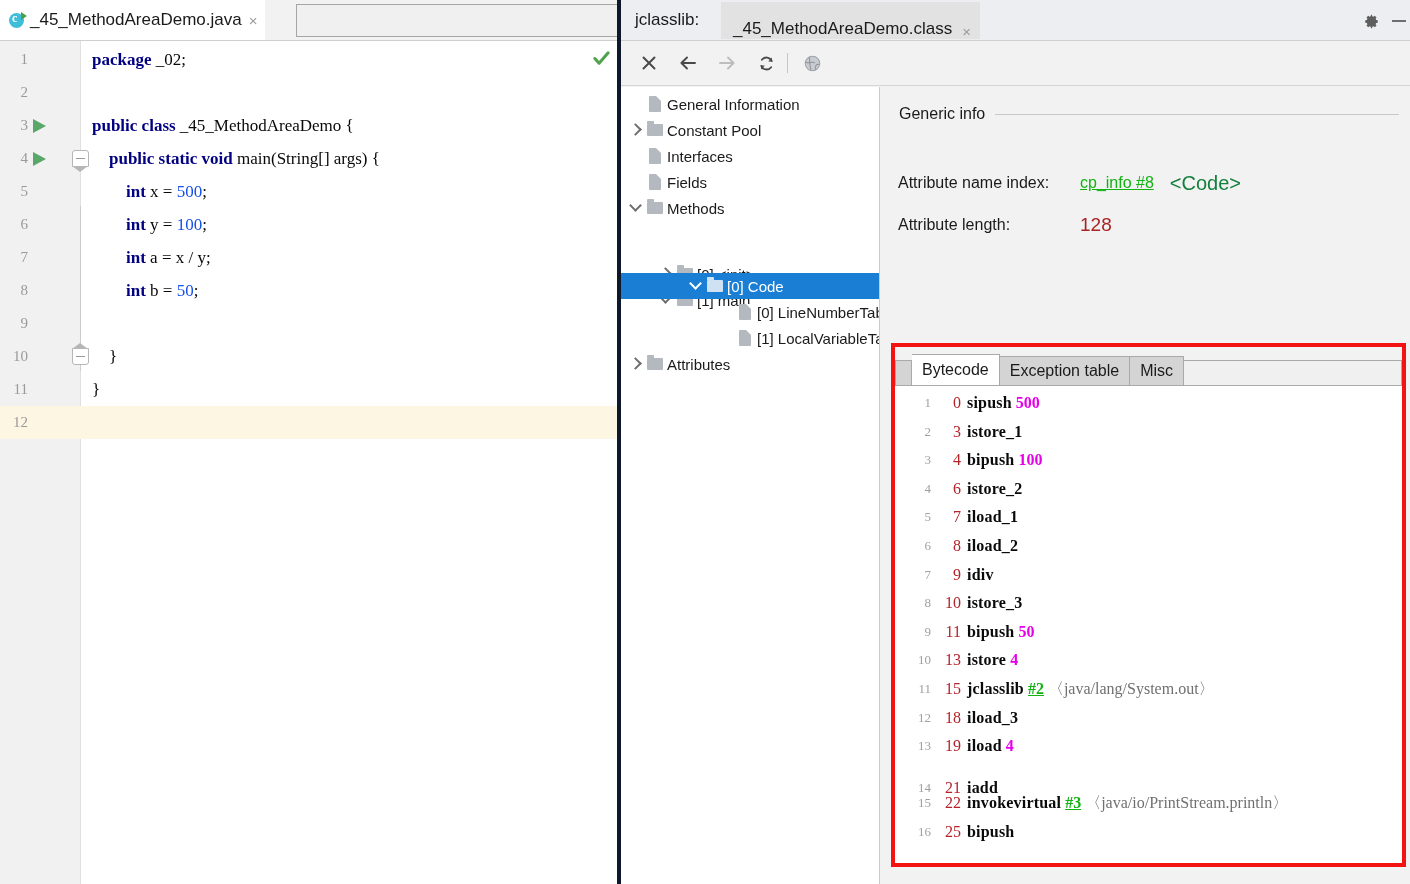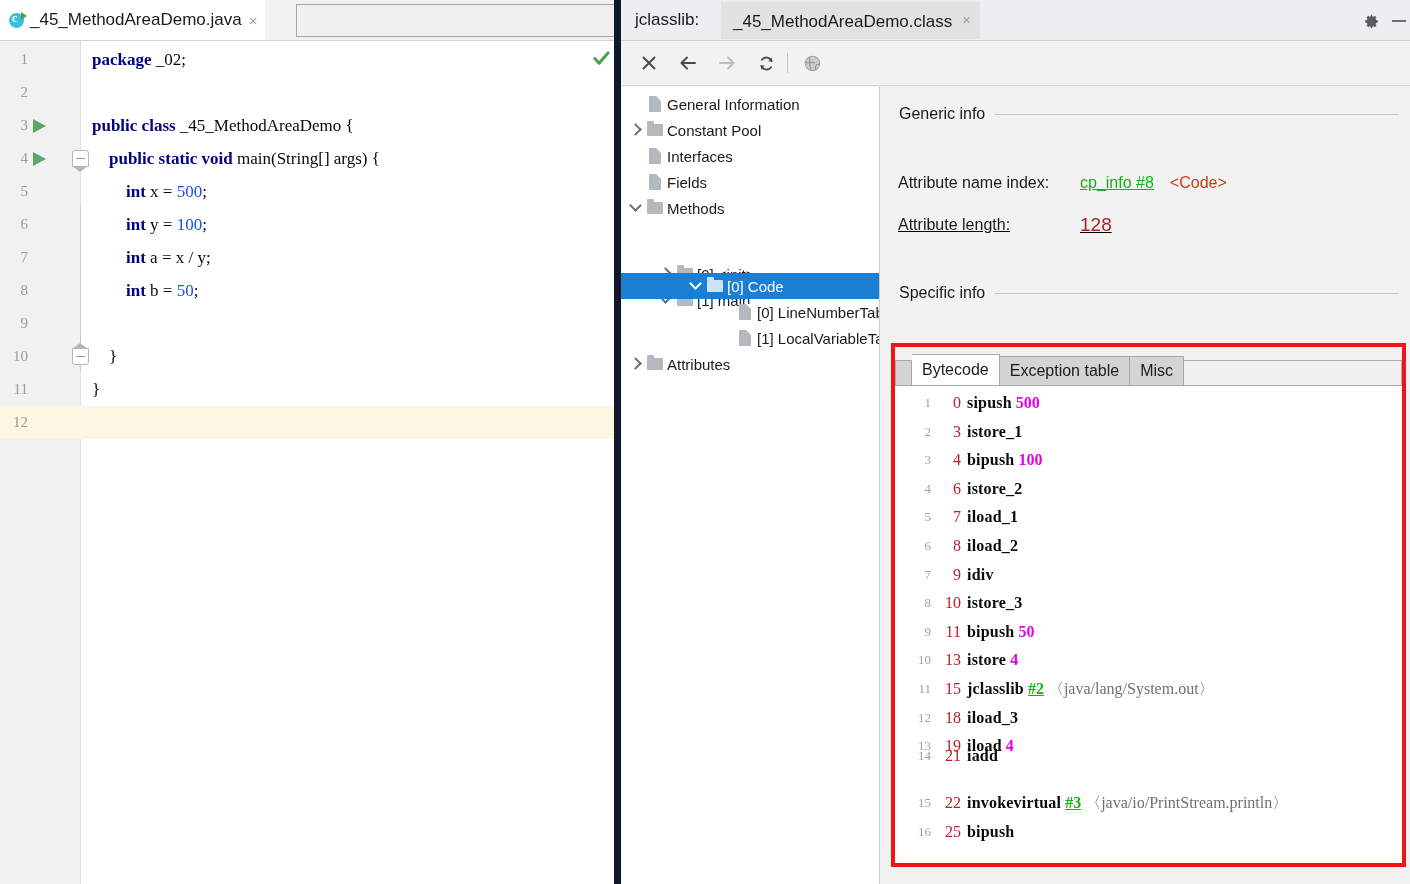--- a/index.html
+++ b/index.html
@@ -21,21 +21,21 @@
     width: 1410px;
     height: 884px;
   }
 
   
   .ide-pane {
     position: absolute;
     left: 0; top: 0;
     width: 621px; height: 884px;
     background: #ffffff;
-    border-right: 7px solid #0f172a;
+    border-right: 4px solid #0f172a;
     box-sizing: border-box;
     overflow: hidden;
   }
   .ide-tabbar {
     position: absolute;
     left: 0; top: 0;
     width: 621px; height: 41px;
     background: #f2f2f2;
     box-sizing: border-box;
   }
@@ -239,21 +239,21 @@
     line-height: 40px;
     font-size: 17px;
     color: #1a1a1a;
     white-space: nowrap;
   }
   .tool-tab {
     position: absolute;
     left: 100px; top: 2px;
     height: 37px;
     display: flex;
-    align-items: flex-start;
+    align-items: flex-end;
     padding: 10px 9px 0 12px;
     background: #e2e2e2;
     box-sizing: border-box;
   }
   .tool-tab .t-title {
     font-size: 17px;
     color: #1a1a1a;
     white-space: nowrap;
   }
   .tool-tab .t-close {
@@ -418,22 +418,22 @@
     width: 182px;
     white-space: nowrap;
   }
   .kv-link {
     font-size: 16px;
     color: #12b312;
     text-decoration: underline;
     white-space: nowrap;
   }
   .kv-desc {
-    font-size: 16px;
-    color: #c2410c;
+    font-size: 20px;
+    color: #15803d;
     margin-left: 16px;
     white-space: nowrap;
   }
   .kv-val {
     font-size: 19px;
     color: #a82424;
     white-space: nowrap;
   }
 
   .redbox {
@@ -789,29 +789,25 @@
         <span class="sh-text">Generic info</span>
         <span class="sh-rule"></span>
       </div>
 
       <div class="kv-row" style="top:85px;">
         <span class="kv-key">Attribute name index:</span>
         <span class="kv-link">cp_info #8</span>
         <span class="kv-desc">&lt;Code&gt;</span>
       </div>
 
-      <div class="kv-row" style="top:127px;text-decoration:underline;">
+      <div class="kv-row" style="top:127px;">
         <span class="kv-key">Attribute length:</span>
         <span class="kv-val">128</span>
       </div>
 
-      <div class="section-head" style="top:197px;">
-        <span class="sh-text">Specific info</span>
-        <span class="sh-rule"></span>
-      </div>
     </div>
 
   </div>
 
   <div class="bc-panel">
     <div class="bc-tabstrip">
       <div class="bc-stub"></div>
       <div id="bc-tabs" style="display:flex;align-items:flex-end;">
           <div class="bc-tab active">Bytecode</div>
           <div class="bc-tab">Exception table</div>
@@ -879,21 +875,21 @@
           <div class="bc-line" style="top: 317.6px;">
             <span class="bc-idx">12</span>
             <span class="bc-off">18</span>
             <span class="bc-rest"><span class="bc-mn">iload_3</span></span>
           </div>
           <div class="bc-line" style="top: 346.2px;">
             <span class="bc-idx">13</span>
             <span class="bc-off">19</span>
             <span class="bc-rest"><span class="bc-mn">iload</span> <span class="bc-op">4</span></span>
           </div>
-          <div class="bc-line" style="top: 356px;">
+          <div class="bc-line" style="top: 388px;">
             <span class="bc-idx">14</span>
             <span class="bc-off">21</span>
             <span class="bc-rest"><span class="bc-mn">iadd</span></span>
           </div>
           <div class="bc-line" style="top: 403.4px;">
             <span class="bc-idx">15</span>
             <span class="bc-off">22</span>
             <span class="bc-rest"><span class="bc-mn">invokevirtual</span> <span class="bc-ref">#3</span> <span class="bc-sig">〈java/io/PrintStream.println〉</span></span>
           </div>
           <div class="bc-line" style="top: 432px;">

